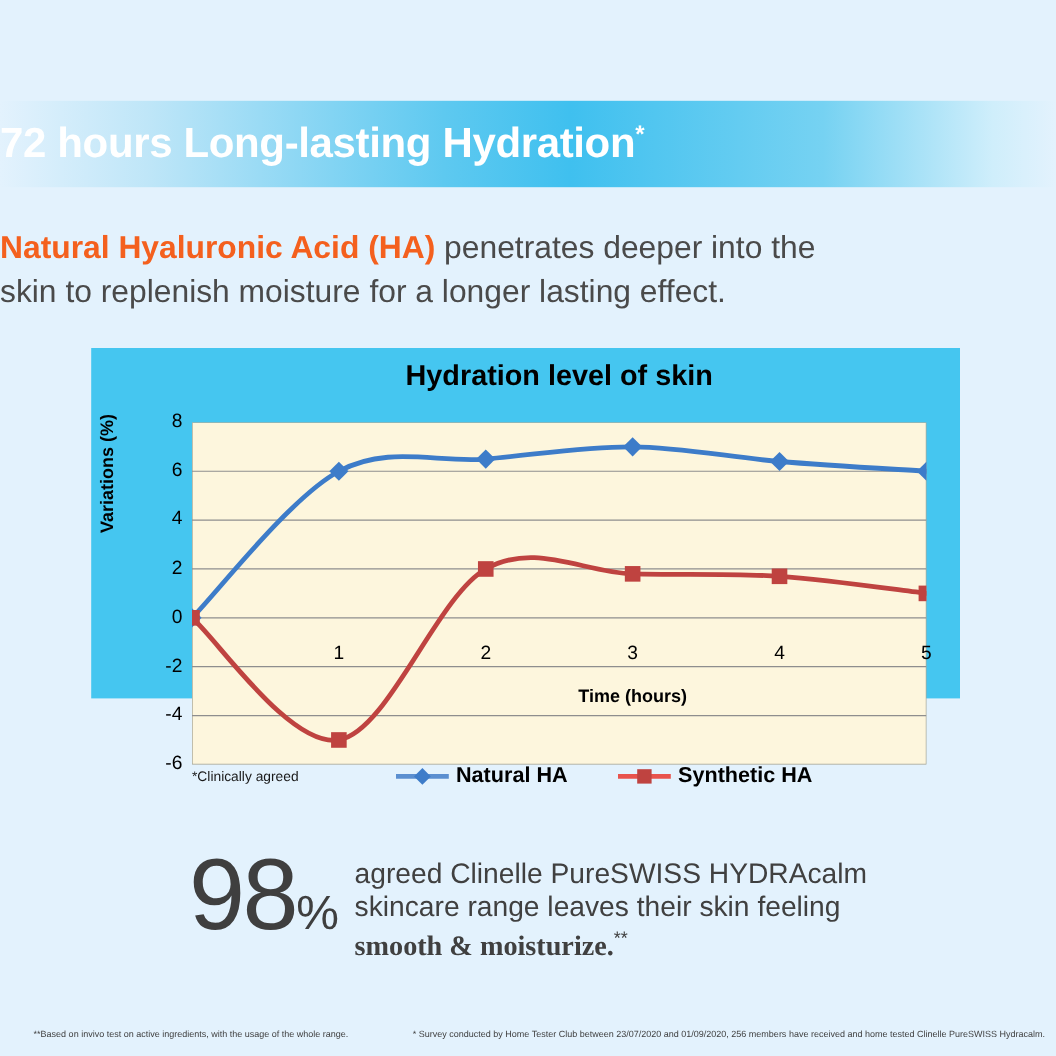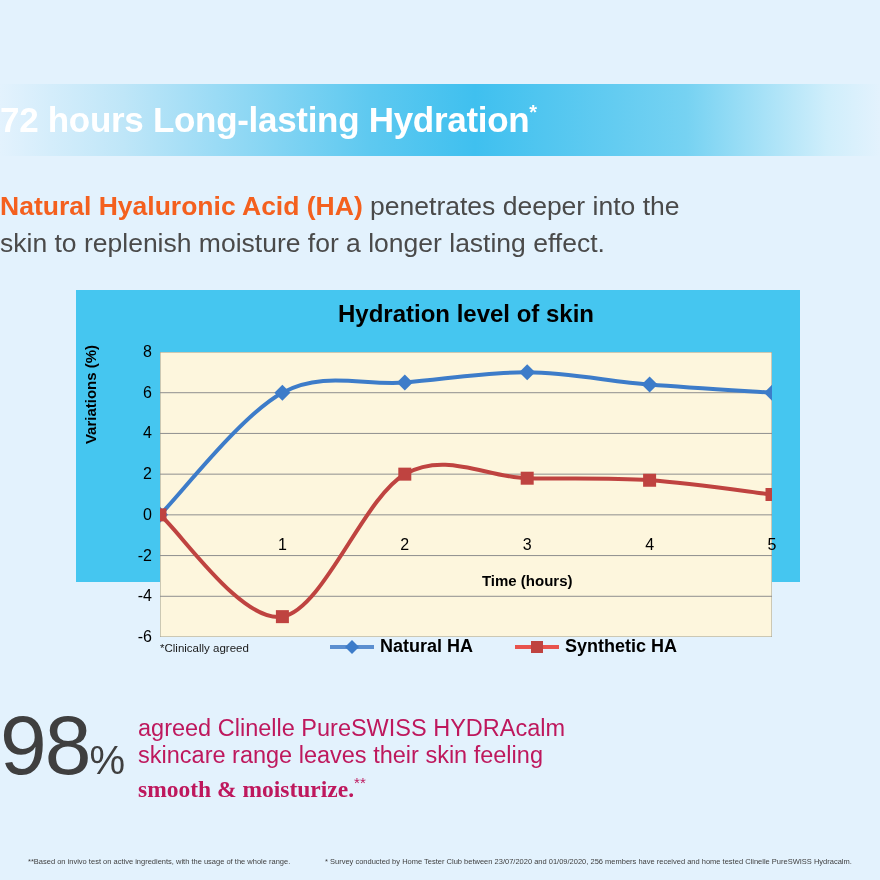--- a/index.html
+++ b/index.html
@@ -147,38 +147,39 @@
     color: #000000;
   }
 
   
   .claim {
     position: absolute;
     left: 0;
     top: 706px;
     width: 880px;
     display: flex;
+    justify-content: center;
     align-items: flex-start;
     gap: 14px;
   }
   .claim-number {
     color: #3f3f3f;
     font-size: 84px;
     line-height: 86px;
     letter-spacing: -2px;
     display: flex;
     align-items: baseline;
     margin-top: -4px;
   }
   .claim-pct {
     font-size: 40px;
     letter-spacing: -1px;
   }
   .claim-text {
-    color: #be185d;
+    color: #404040;
     font-size: 23.5px;
     line-height: 27px;
     padding-top: 9px;
     max-width: 540px;
   }
   .claim-text .bold {
     font-weight: bold;
     font-family: Liberation Serif, serif;
   }
   .claim-text .sup2 {
@@ -189,21 +190,21 @@
   
   .foot {
     position: absolute;
     bottom: 14px;
     font-size: 7.5px;
     color: #3f3f3f;
     white-space: nowrap;
     margin-top: 24px;
   }
   .foot-left { left: 28px; }
-  .foot-right { left: 325px; }
+  .foot-right { left: 344px; }
 </style>
 </head>
 <body>
 
 <div class="banner">
   <div class="banner-title">
     <span>72 hours Long-lasting Hydration</span><span class="sup">*</span>
   </div>
 </div>
 

